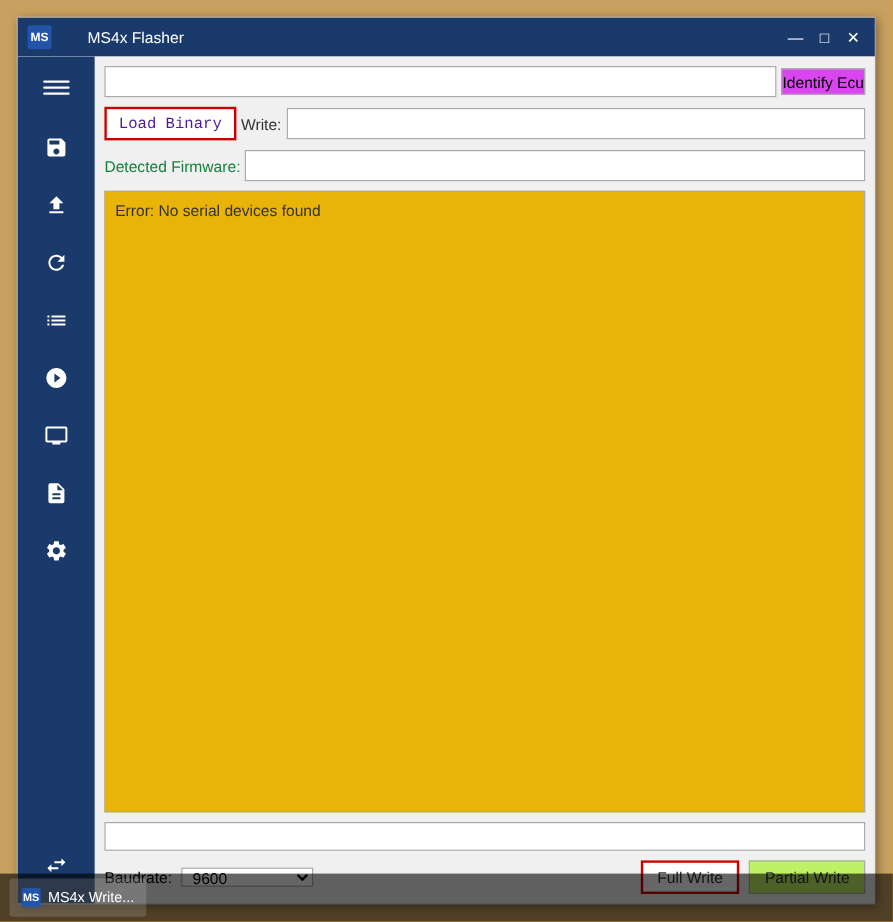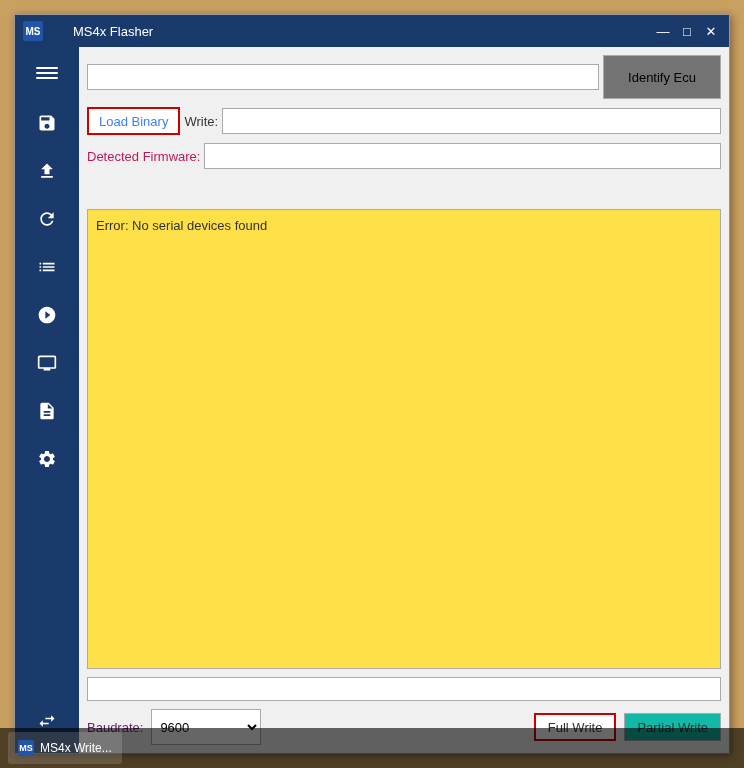--- a/index.html
+++ b/index.html
@@ -149,23 +149,23 @@
     .top-input {
       flex: 1;
       height: 26px;
       border: 1px solid #aaa;
       background: white;
       padding: 0 4px;
       font-size: 13px;
     }
 
     .identify-btn {
-      height: 44px;
-      padding: 0 24px;
-      background: #737373;
+      height: 22px;
+      padding: 0 0;
+      background: #d946ef;
       border: 1px solid #aaa;
       cursor: pointer;
       font-size: 13px;
       white-space: nowrap;
     }
 
     
     .binary-row {
       display: flex;
       align-items: center;
@@ -173,22 +173,23 @@
       gap: 4px;
     }
 
     .load-binary-btn {
       height: 28px;
       padding: 0 10px;
       background: white;
       border: 2px solid #cc0000;
       cursor: pointer;
       font-size: 13px;
-      color: #3b82f6;
+      color: #4c1d95;
       white-space: nowrap;
+      font-family: Liberation Mono, monospace;
     }
 
     .binary-label {
       font-size: 13px;
       color: #333;
       white-space: nowrap;
     }
 
     .binary-input {
       flex: 1;
@@ -202,68 +203,67 @@
     
     .firmware-row {
       display: flex;
       align-items: center;
       margin-bottom: 8px;
       gap: 4px;
     }
 
     .firmware-label {
       font-size: 13px;
-      color: #be185d;
+      color: #15803d;
       white-space: nowrap;
     }
 
     .firmware-input {
       flex: 1;
       height: 26px;
       border: 1px solid #aaa;
       background: white;
       padding: 0 4px;
       font-size: 13px;
     }
 
     
     .log-area {
       flex: 1;
       border: 1px solid #aaa;
-      background: #fde047;
+      background: #eab308;
       padding: 8px;
       font-size: 13px;
       color: #333;
       overflow-y: auto;
       margin-bottom: 8px;
-      margin-top: 32px;
     }
 
     
     .progress-area {
       height: 24px;
       border: 1px solid #aaa;
       background: white;
       margin-bottom: 8px;
     }
 
     
     .bottom-row {
       display: flex;
       align-items: center;
       gap: 8px;
     }
 
     .baudrate-label {
       font-size: 13px;
-      color: #701a75;
+      color: #000000;
     }
 
     .baudrate-select {
-      height: 36px;
+      height: 16px;
       border: 1px solid #aaa;
       background: white;
       padding: 0 4px;
       font-size: 13px;
       width: 110px;
       cursor: pointer;
     }
 
     .spacer { flex: 1; }
 
@@ -273,21 +273,21 @@
       background: white;
       border: 2px solid #cc0000;
       cursor: pointer;
       font-size: 13px;
       color: #333;
     }
 
     .partial-write-btn {
       height: 28px;
       padding: 0 12px;
-      background: #14b8a6;
+      background: #bef264;
       border: 1px solid #aaa;
       cursor: pointer;
       font-size: 13px;
       color: #333;
     }
 
     
     .taskbar {
       position: absolute;
       bottom: 0;

